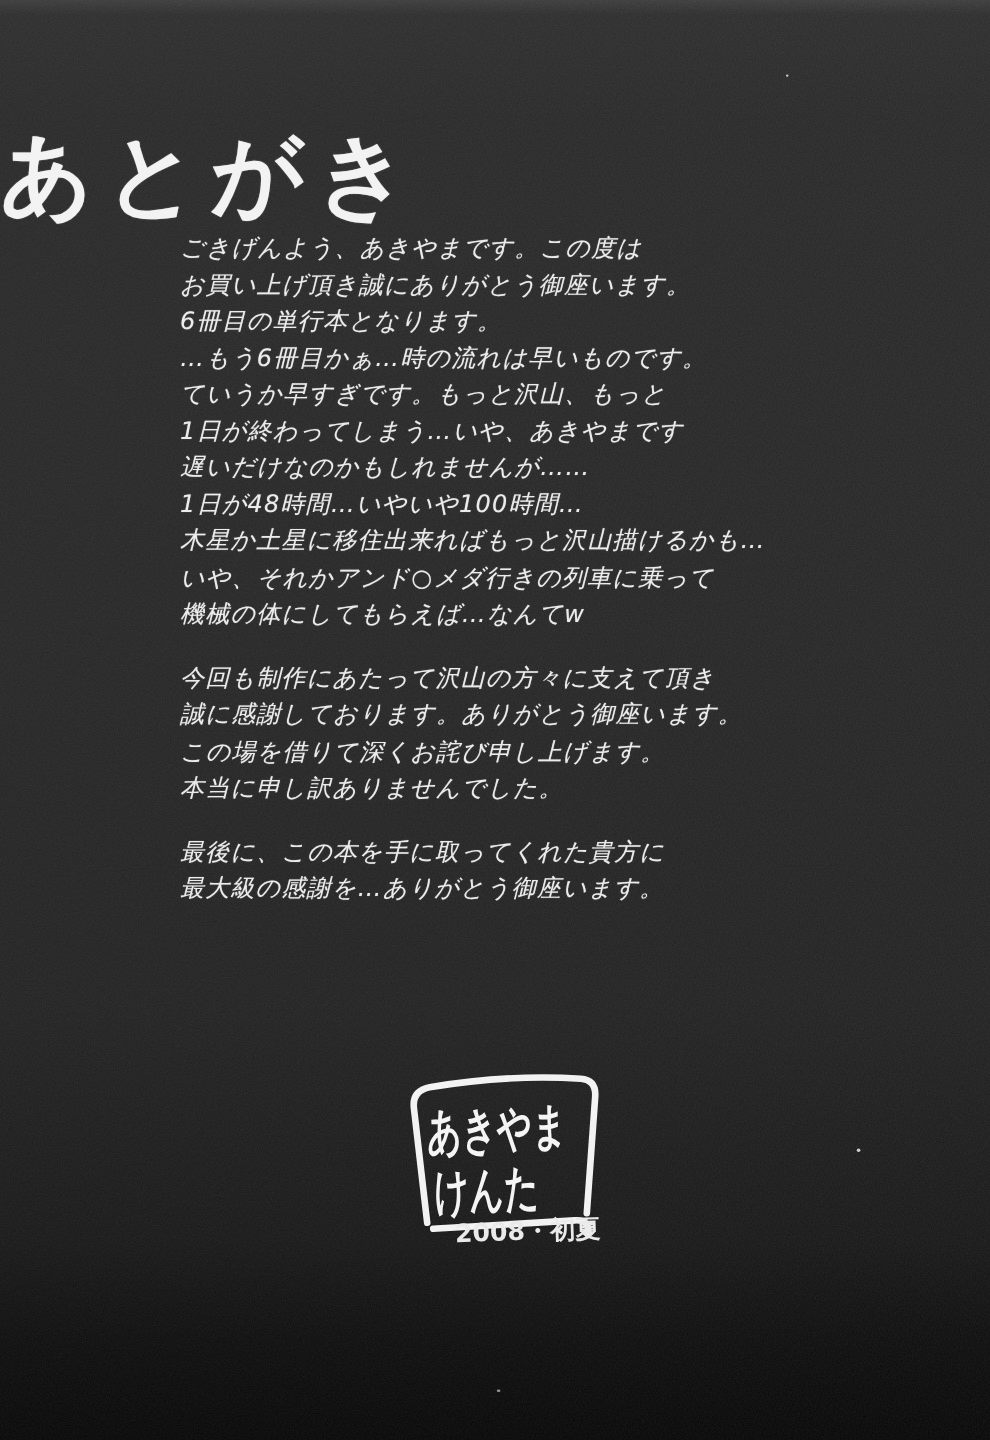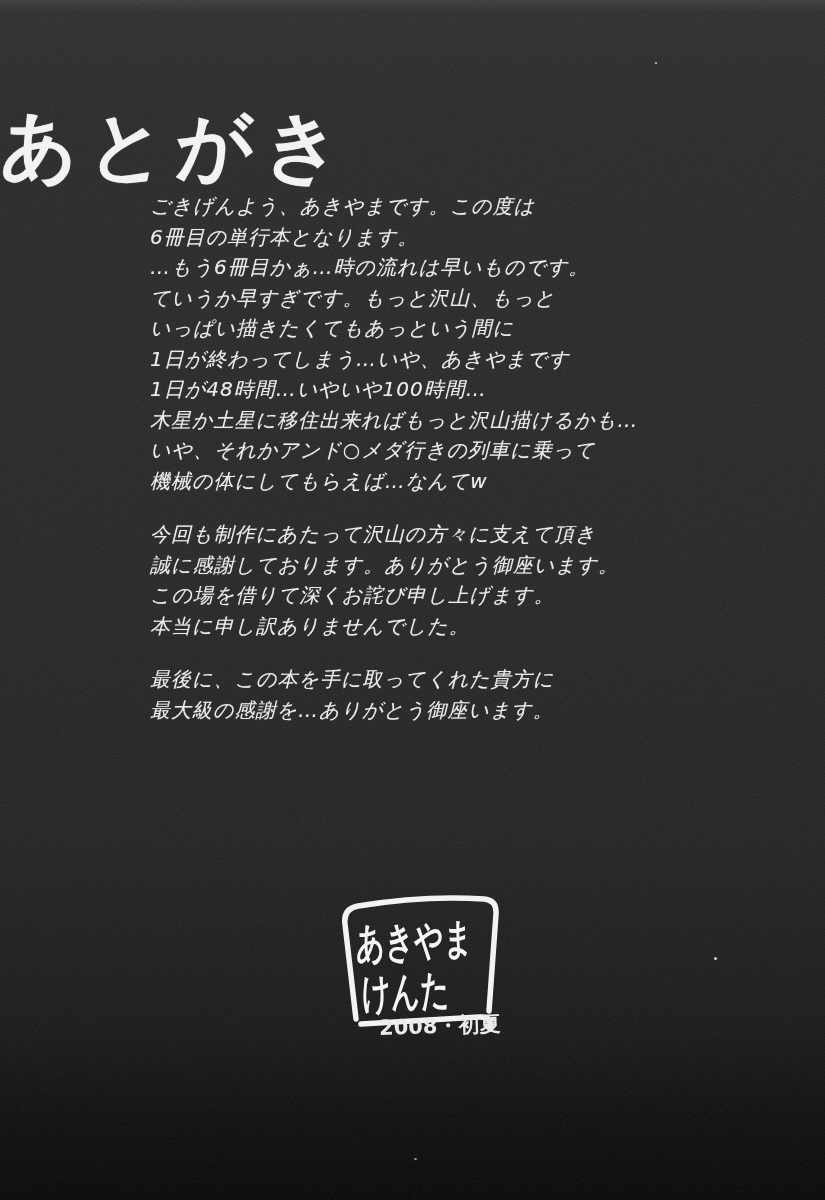--- a/index.html
+++ b/index.html
@@ -99,25 +99,26 @@
 </head>
 <body>
 
 <div class="page">
 
   <div class="title">あとがき</div>
 
   <div class="body-text">
     <div class="paragraph">
       <div class="line">ごきげんよう、あきやまです。この度は</div>
+      <div class="line">お買い上げ頂き誠にありがとう御座います。</div>
       <div class="line">6冊目の単行本となります。</div>
       <div class="line">…もう6冊目かぁ…時の流れは早いものです。</div>
       <div class="line">ていうか早すぎです。もっと沢山、もっと</div>
-      <div class="line">いっぱい描きたくてもあっという間に</div>
       <div class="line">1日が終わってしまう…いや、あきやまです</div>
+      <div class="line">遅いだけなのかもしれませんが……</div>
       <div class="line">1日が48時間…いやいや100時間…</div>
       <div class="line">木星か土星に移住出来ればもっと沢山描けるかも…</div>
       <div class="line">いや、それかアンド○メダ行きの列車に乗って</div>
       <div class="line">機械の体にしてもらえば…なんてw</div>
     </div>
     <div class="paragraph">
       <div class="line">今回も制作にあたって沢山の方々に支えて頂き</div>
       <div class="line">誠に感謝しております。ありがとう御座います。</div>
       <div class="line">この場を借りて深くお詫び申し上げます。</div>
       <div class="line">本当に申し訳ありませんでした。</div>

